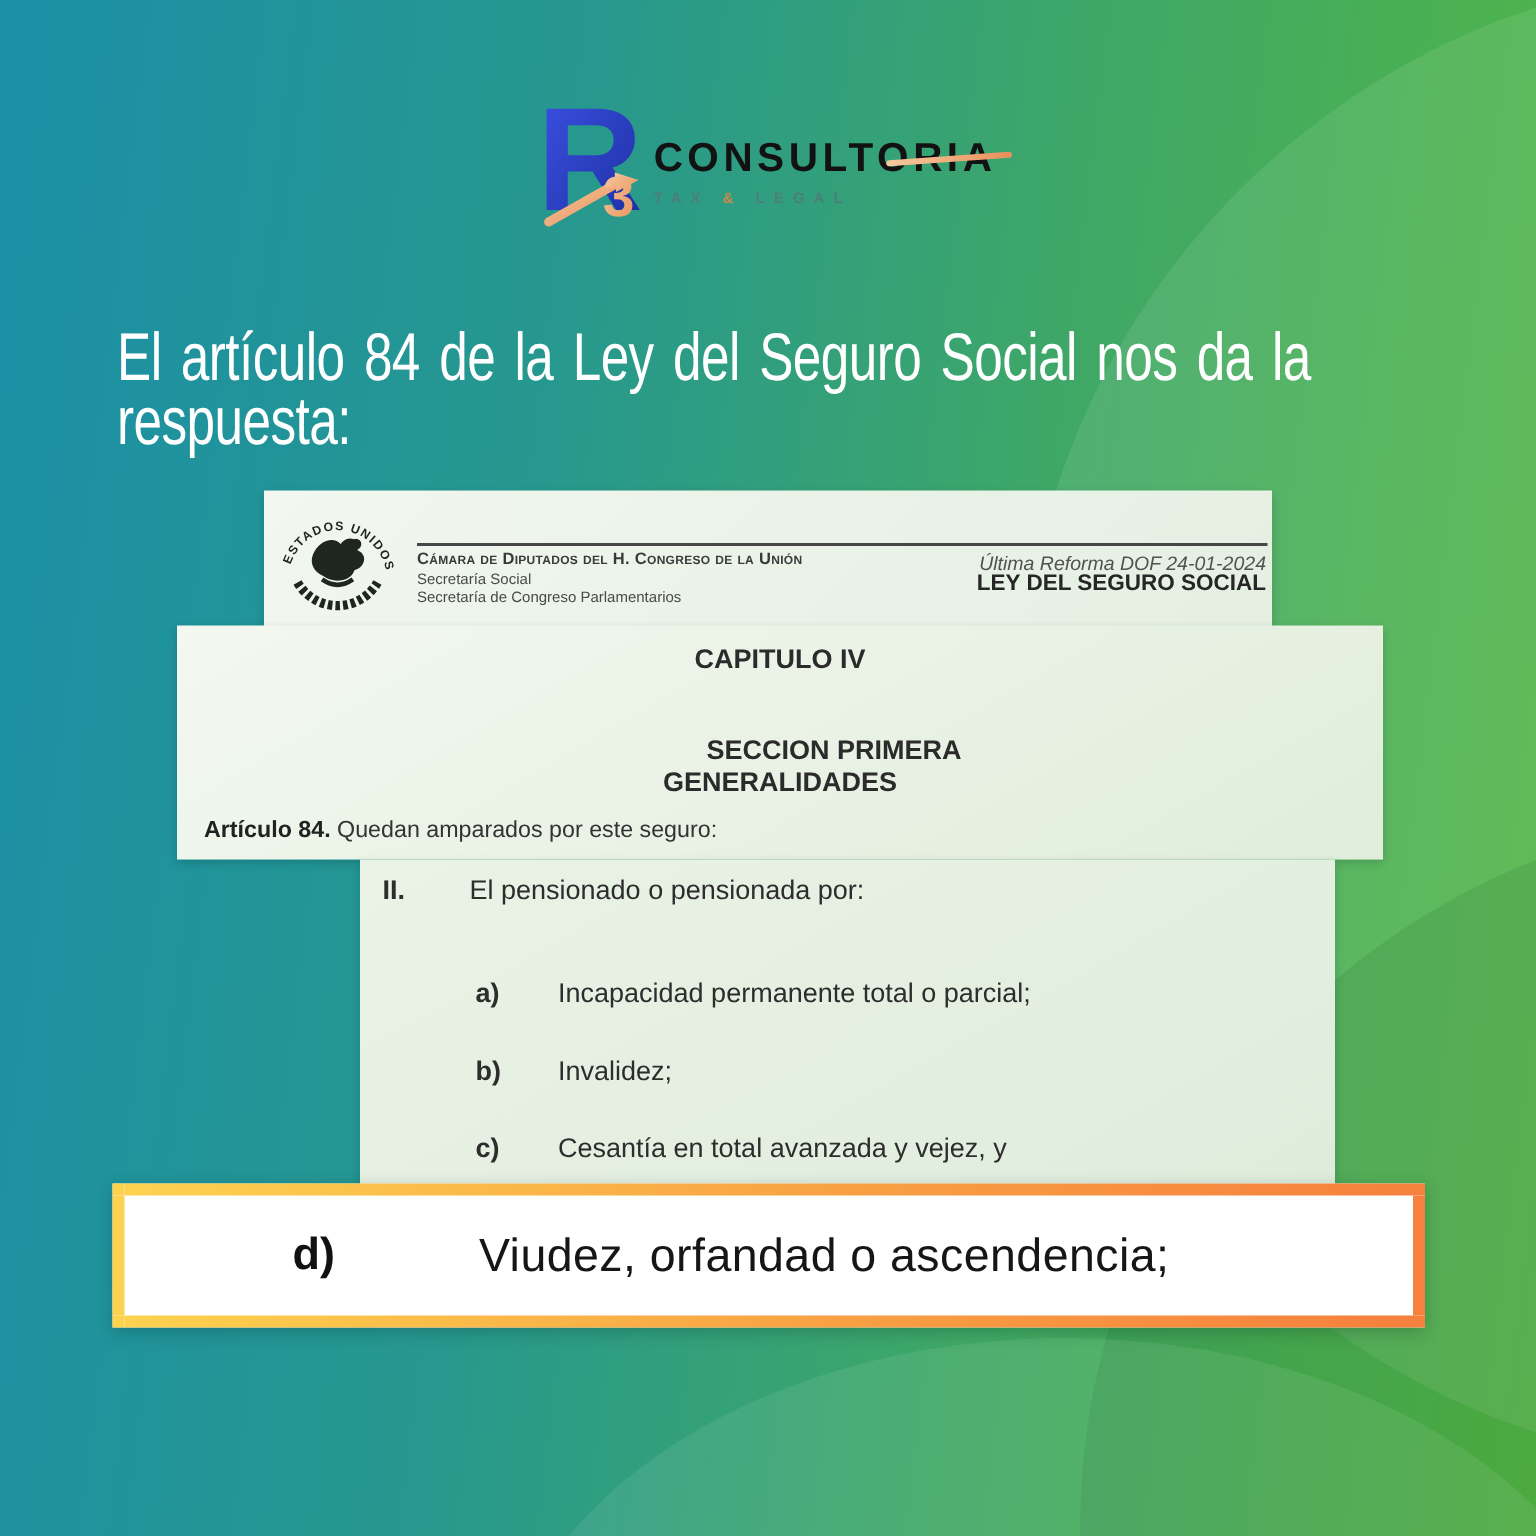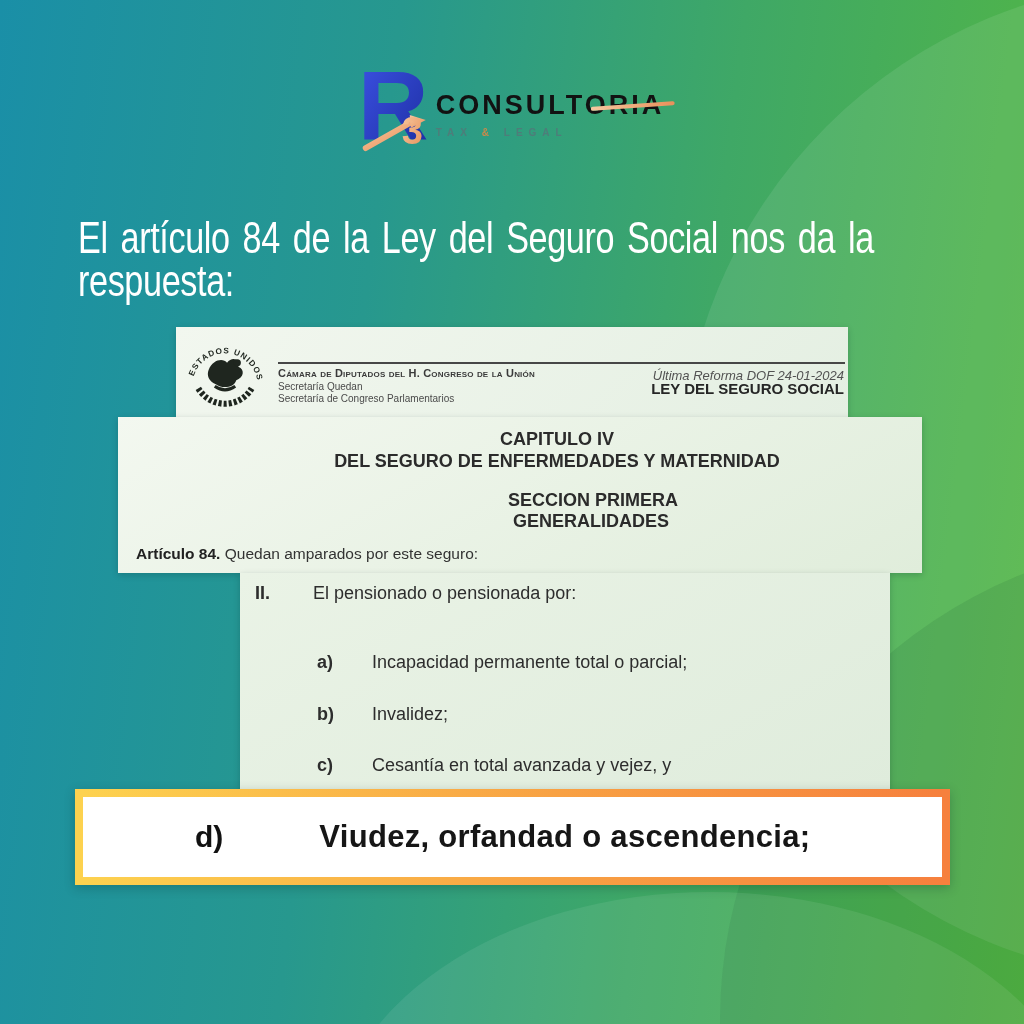--- a/index.html
+++ b/index.html
@@ -36,41 +36,41 @@
   .doc-rule{position:absolute;left:102px;right:3px;top:35px;height:2px;background:#474747;}
   .doc-org{position:absolute;left:102px;top:40px;font-size:11px;font-weight:700;
     font-variant:small-caps;color:#3a3a3a;letter-spacing:0.2px;}
   .doc-sub1{position:absolute;left:102px;top:54px;font-size:10px;color:#4a4a4a;}
   .doc-sub2{position:absolute;left:102px;top:66px;font-size:10px;color:#4a4a4a;}
   .doc-law{position:absolute;right:4px;top:17px;font-size:15px;font-weight:700;color:#262626;margin-top:36px;}
   .doc-reform{position:absolute;right:4px;top:41px;font-size:13px;font-style:italic;color:#525252;}
 
   .doc-chapter{left:118px;top:417px;width:804px;height:156px;
     background:linear-gradient(150deg,#f3f8f0 0%,#e0eddb 100%);}
-  .chap-line{position:absolute;left:0;width:100%;text-align:center;font-size:18px;font-weight:700;color:#2b2b2b;padding-left:37px;}
-  .chap-1{top:12px;} .chap-2{top:34px;} .chap-3{top:73px;margin-left:36px;} .chap-4{top:94px;margin-left:34px;}
+  .chap-line{position:absolute;left:0;width:100%;text-align:center;font-size:18px;font-weight:700;color:#2b2b2b;}
+  .chap-1{top:12px;} .chap-2{top:34px;} .chap-3{top:73px;margin-left:36px;} .chap-4{top:94px;}
   .chap-article{position:absolute;left:18px;top:128px;font-size:15.5px;color:#333;}
   .chap-article b{color:#222;}
 
   .doc-list{left:240px;top:573px;width:650px;height:218px;
     background:linear-gradient(150deg,#eaf3e6 0%,#dfecdc 100%);}
   .row{position:absolute;font-size:18px;color:#2d2d2d;white-space:nowrap;}
   .row .lbl{font-weight:700;display:inline-block;}
   .row-ii{left:15px;top:10px;}   .row-ii .lbl{width:58px;}
   .row-a{left:77px;top:79px;}    .row-a .lbl{width:55px;}
   .row-b{left:77px;top:131px;}   .row-b .lbl{width:55px;}
   .row-c{left:77px;top:182px;}   .row-c .lbl{width:55px;}
 
   .highlight{position:absolute;left:75px;top:789px;width:875px;height:96px;
     background:#ffffff;border:8px solid;box-sizing:border-box;
     border-image:linear-gradient(90deg,#fdd24f 0%,#f8a143 55%,#f6803d 100%) 1;
     box-shadow:0 3px 10px rgba(0,40,40,0.25);
     display:flex;align-items:center;}
   .highlight .lbl{font-weight:700;font-size:30px;color:#111;margin-left:112px;}
-  .highlight .txt{font-size:31px;color:#161616;margin-left:96px;letter-spacing:0.3px;font-weight:bold;}
+  .highlight .txt{font-size:31px;color:#161616;margin-left:96px;letter-spacing:0.3px;}
 
   
   .handle{position:absolute;left:30px;top:980px;font-size:25px;font-weight:700;
     letter-spacing:0.5px;color:#ffffff;}
   .handle .r3{color:#eda766;}
 </style>
 </head>
 <body>
 
 <div id="canvas">
@@ -119,29 +119,28 @@
         <textPath href="#sealTop" startOffset="2%">ESTADOS UNIDOS MEXICANOS</textPath>
       </text>
       <path d="M14 54 A 30 30 0 0 0 66 54" fill="none" stroke="#1f261f" stroke-width="6" stroke-dasharray="3 2"></path>
       <path d="M24 36 C28 26 38 24 42 29 C47 22 56 26 53 33 C60 36 58 44 51 46
                C49 53 38 55 31 50 C24 47 22 41 24 36 Z" fill="#1f261f"></path>
       <circle cx="52" cy="29" r="3.5" fill="#1f261f"></circle>
       <path d="M30 52 q10 7 20 0" fill="none" stroke="#1f261f" stroke-width="3"></path>
     </svg>
     <div class="doc-rule"></div>
     <div class="doc-org">Cámara de Diputados del H. Congreso de la Unión</div>
-    <div class="doc-sub1">Secretaría Quedan</div>
+    <div class="doc-sub1">Secretaría Social</div>
     <div class="doc-sub2">Secretaría de Congreso Parlamentarios</div>
     <div class="doc-law">LEY DEL SEGURO SOCIAL</div>
     <div class="doc-reform">Última Reforma DOF 24-01-2024</div>
   </div>
 
   <div class="docblock doc-chapter">
     <div class="chap-line chap-1">CAPITULO IV</div>
-    <div class="chap-line chap-2">DEL SEGURO DE ENFERMEDADES Y MATERNIDAD</div>
     <div class="chap-line chap-3">SECCION PRIMERA</div>
     <div class="chap-line chap-4">GENERALIDADES</div>
     <div class="chap-article"><b>Artículo 84.</b><span> Quedan amparados por este seguro:</span></div>
   </div>
 
   <div class="docblock doc-list">
     <div class="row row-ii">
       <span class="lbl">II.</span><span>El pensionado o pensionada por:</span>
     </div>
     <div class="row row-a">

